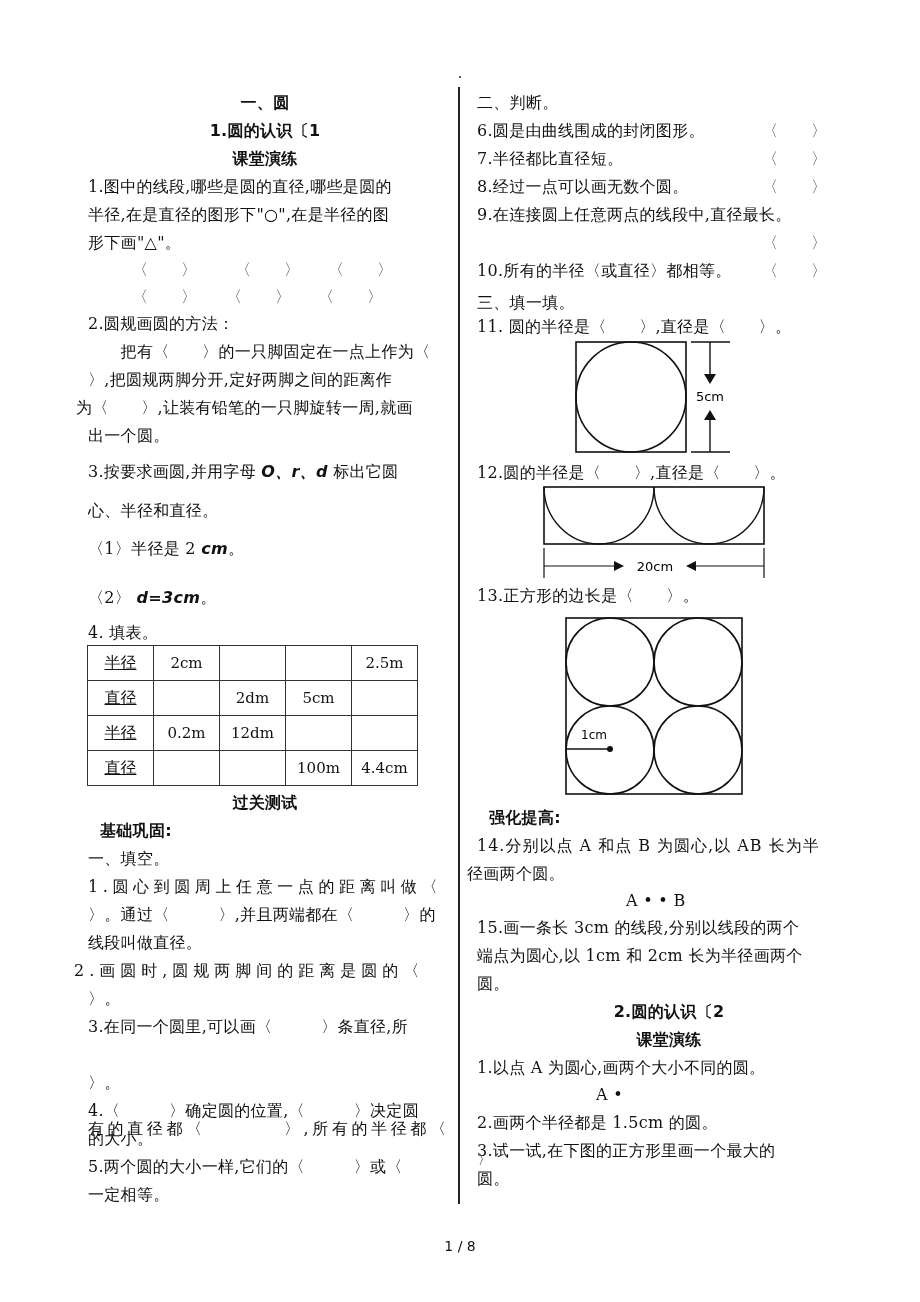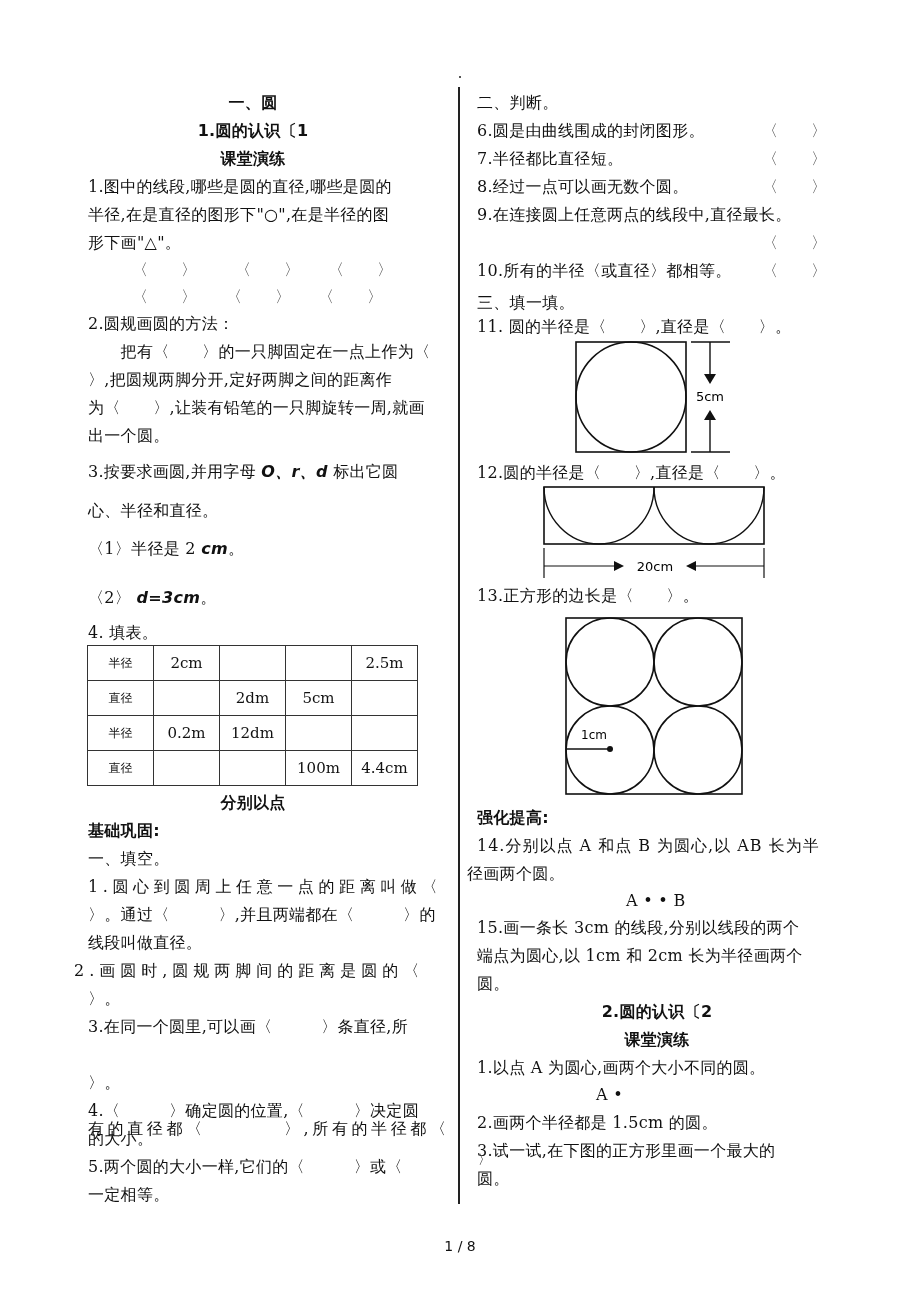--- a/index.html
+++ b/index.html
@@ -1,29 +1,29 @@
 <!DOCTYPE html>
 <html><head>
 <meta charset="utf-8">
 <style>
   html, body { margin: 0; padding: 0; background: #ffffff; }
   body { width: 920px; height: 1302px; position: relative; overflow: hidden;
          font-family: "DejaVu Serif", "Liberation Serif", serif; color: #111; }
   .abs { position: absolute; white-space: nowrap; }
   .line { font-size: 16px; line-height: 28px; letter-spacing: 0.3px; }
-  .bold { font-family: "DejaVu Sans", "Liberation Sans", sans-serif; font-weight: bold; }
+  .bold { font-family: "DejaVu Sans", "Liberation Sans", sans-serif; font-weight: bold; margin-left: 12px; }
   .center { text-align: center; }
   .hand { font-family: "DejaVu Sans", "Liberation Sans", sans-serif; font-style: italic; font-weight: bold; }
   .divider { position: absolute; left: 458px; top: 87px; width: 2px; height: 1117px; background: #222; }
   .topdot { position: absolute; left: 459px; top: 76px; width: 2px; height: 2px; background: #555; }
   table.fill { position: absolute; left: 87px; top: 645px; border-collapse: collapse;
                font-size: 15px; }
   table.fill td { border: 1px solid #333; width: 65px; height: 34px; text-align: center;
                   padding: 0; font-family: "DejaVu Serif", "Liberation Serif", serif; }
-  table.fill td.hd { font-size: 12px; }
+  table.fill td.hd { font-size: 16px; text-decoration: underline; }
   .fig { position: absolute; }
   .pagenum { position: absolute; left: 0; width: 920px; top: 1238px; text-align: center;
              font-family: "DejaVu Sans", "Liberation Sans", sans-serif; font-size: 14px; }
 </style>
 </head>
 <body>
 
 <div class="topdot"></div>
 <div class="divider"></div>
 
@@ -39,21 +39,21 @@
   <div class="abs line" style="left:132px;top:256px;color:#555;">〈　　〉</div>
   <div class="abs line" style="left:235px;top:256px;color:#555;">〈　　〉</div>
   <div class="abs line" style="left:328px;top:256px;color:#555;">〈　　〉</div>
   <div class="abs line" style="left:132px;top:283px;color:#555;">〈　　〉</div>
   <div class="abs line" style="left:226px;top:283px;color:#555;">〈　　〉</div>
   <div class="abs line" style="left:318px;top:283px;color:#555;">〈　　〉</div>
 
   <div class="abs line" style="left:88px;top:310px;">2.圆规画圆的方法：</div>
   <div class="abs line" style="left:88px;top:338px;">　　把有〈　　〉的一只脚固定在一点上作为〈</div>
   <div class="abs line" style="left:88px;top:366px;">〉,把圆规两脚分开,定好两脚之间的距离作</div>
-  <div class="abs line" style="left:88px;top:394px;">为〈　　〉,让装有铅笔的一只脚旋转一周,就画</div>
+  <div class="abs line" style="left:76px;top:394px;">为〈　　〉,让装有铅笔的一只脚旋转一周,就画</div>
   <div class="abs line" style="left:88px;top:422px;">出一个圆。</div>
 
   <div class="abs line" style="left:88px;top:458px;">
     <span>3.按要求画圆,并用字母</span>
     <span class="hand">O、r、d</span>
     <span>标出它圆</span>
   </div>
   <div class="abs line" style="left:88px;top:497px;">心、半径和直径。</div>
   <div class="abs line" style="left:88px;top:535px;">
     <span>〈1〉半径是 2 </span><span class="hand">cm</span><span>。</span>
@@ -90,21 +90,21 @@
     <tr>
       <td class="hd">直径</td>
       <td></td>
       <td></td>
       <td>100m</td>
       <td>4.4cm</td>
     </tr>
   </tbody>
     </table>
 
-  <div class="abs line bold center" style="left:88px;width:330px;top:789px;">分别以点</div>
+  <div class="abs line bold center" style="left:88px;width:330px;top:789px;">过关测试</div>
   <div class="abs line bold" style="left:88px;top:817px;">基础巩固:</div>
   <div class="abs line" style="left:88px;top:845px;">一、填空。</div>
 
   <div class="abs line" style="left:88px;top:873px;letter-spacing:4.6px;">1.圆心到圆周上任意一点的距离叫做〈</div>
   <div class="abs line" style="left:88px;top:901px;">〉。通过〈　　　〉,并且两端都在〈　　　〉的</div>
   <div class="abs line" style="left:88px;top:929px;">线段叫做直径。</div>
   <div class="abs line" style="left:74px;top:957px;letter-spacing:5px;">2.画圆时,圆规两脚间的距离是圆的〈</div>
   <div class="abs line" style="left:88px;top:985px;">〉。</div>
   <div class="abs line" style="left:88px;top:1013px;">3.在同一个圆里,可以画〈　　　〉条直径,所</div>
   <div class="abs line" style="left:88px;top:1099px;letter-spacing:3.6px;margin-top:16px;">有的直径都〈　　　　〉,所有的半径都〈</div>

